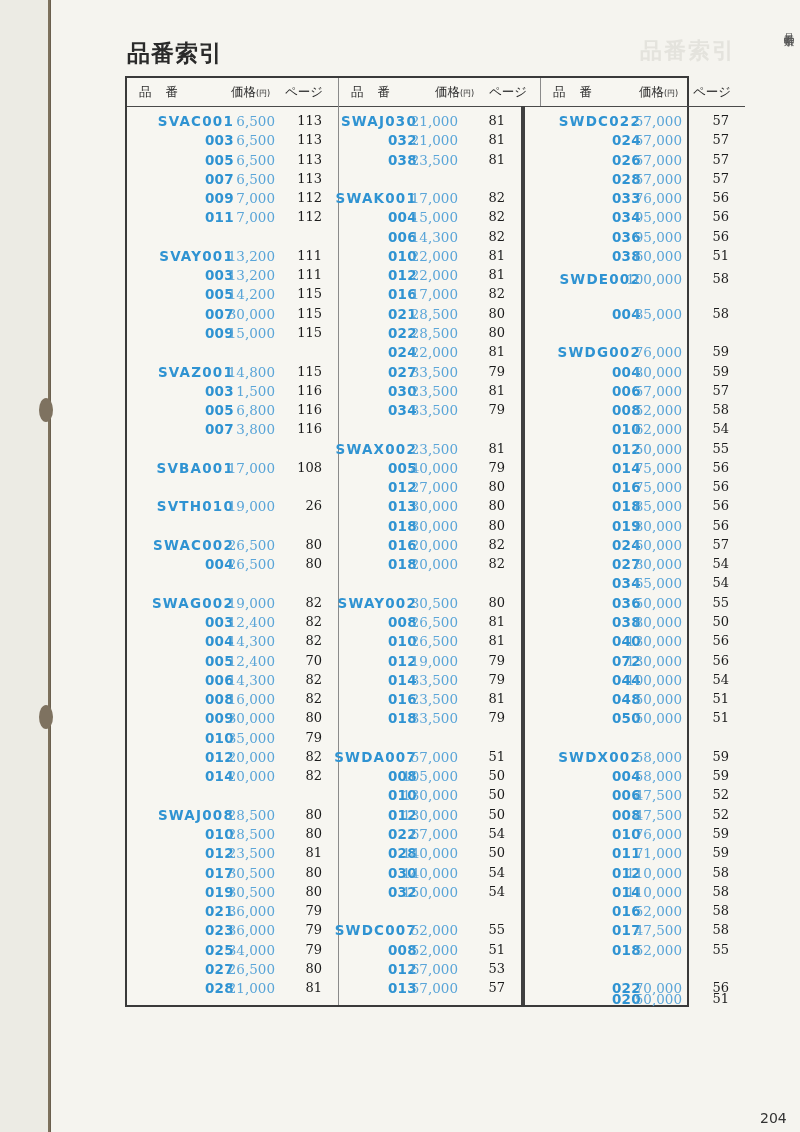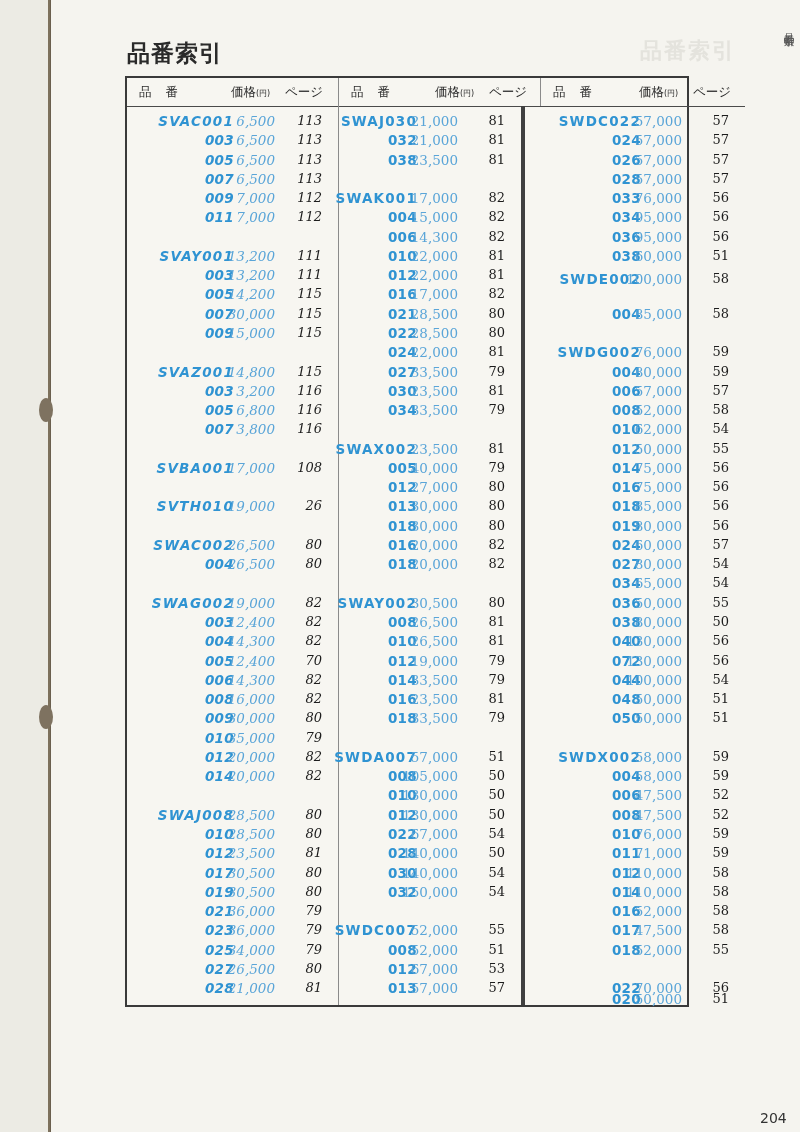--- a/index.html
+++ b/index.html
@@ -54,21 +54,21 @@
     font-size: 12.5px; color: #2b2b2b;
   }
   .hdr-cell:not(:last-child) { border-right: 1px solid #8b8b8b; }
   .hdr-cell .h-code { position: absolute; left: 12px; top: 6px; letter-spacing: 14px; }
   .hdr-cell .h-price { position: absolute; left: 104px; top: 6px; }
   .hdr-cell .h-price small { font-size: 8px; }
   .hdr-cell .h-page { position: absolute; left: 158px; top: 6px; }
   .col {
     position: absolute; top: 28px; height: 899px; box-sizing: border-box;
   }
-  .col.c0 { left: 0; width: 212px; border-right: 1px solid #8b8b8b; font-style: italic; }
+  .col.c0 { left: 0; width: 212px; border-right: 1px solid #8b8b8b; }
   .col.c1 { left: 196px; width: 202px; border-right: 4px solid #404040; }
   .col.c2 { left: 414px; width: 204px; }
   .row {
     position: absolute; left: 0; right: 0; height: 19.3px;
   }
   .cell-code {
     position: absolute; right: 104px; top: 0; font-size: 13.5px; font-weight: bold;
     color: #2f93d2; letter-spacing: 0.3px; white-space: nowrap;
   }
   .cell-code.series { letter-spacing: 1.2px; }
@@ -170,21 +170,21 @@
         <span class="cell-price">15,000</span>
         <span class="cell-page">115</span>
       </div>
       <div class="row" style="top: 257.51px;">
         <span class="cell-code series">SVAZ001</span>
         <span class="cell-price">14,800</span>
         <span class="cell-page">115</span>
       </div>
       <div class="row" style="top: 276.78px;">
         <span class="cell-code">003</span>
-        <span class="cell-price">3,200</span>
+        <span class="cell-price">1,500</span>
         <span class="cell-page">116</span>
       </div>
       <div class="row" style="top: 296.05px;">
         <span class="cell-code">005</span>
         <span class="cell-price">6,800</span>
         <span class="cell-page">116</span>
       </div>
       <div class="row" style="top: 315.32px;">
         <span class="cell-code">007</span>
         <span class="cell-price">3,800</span>

